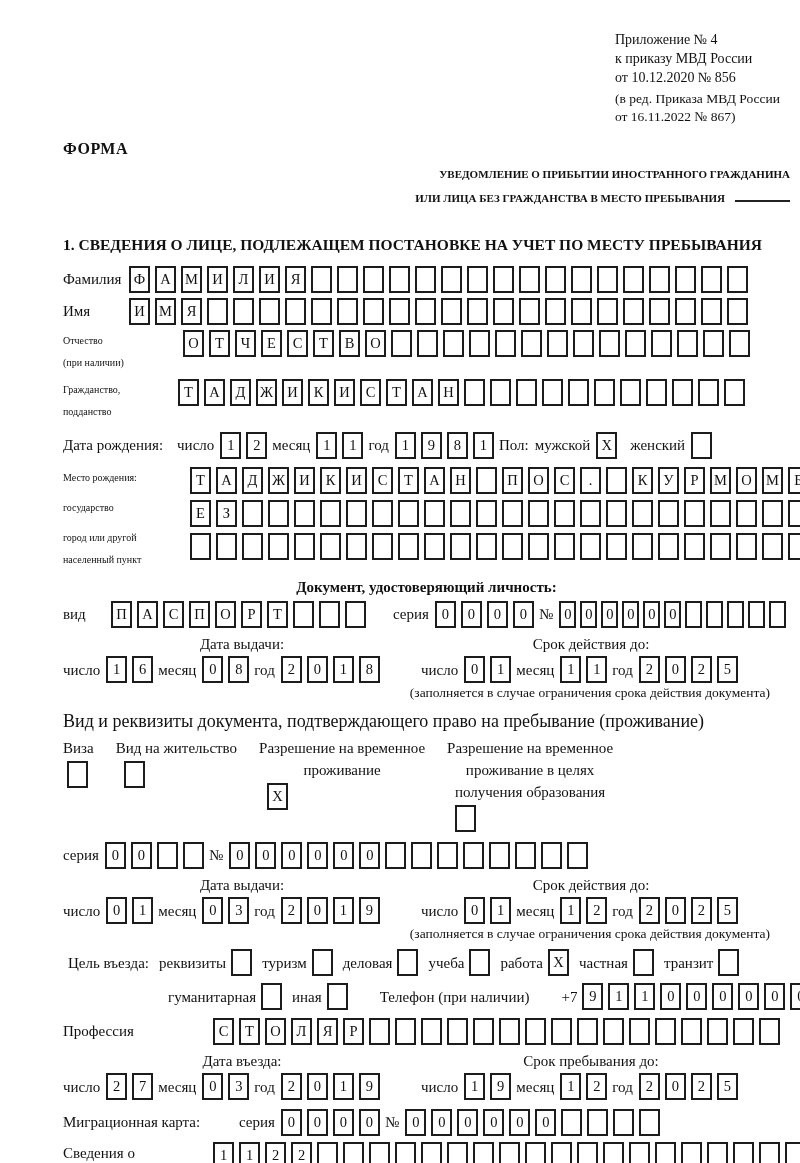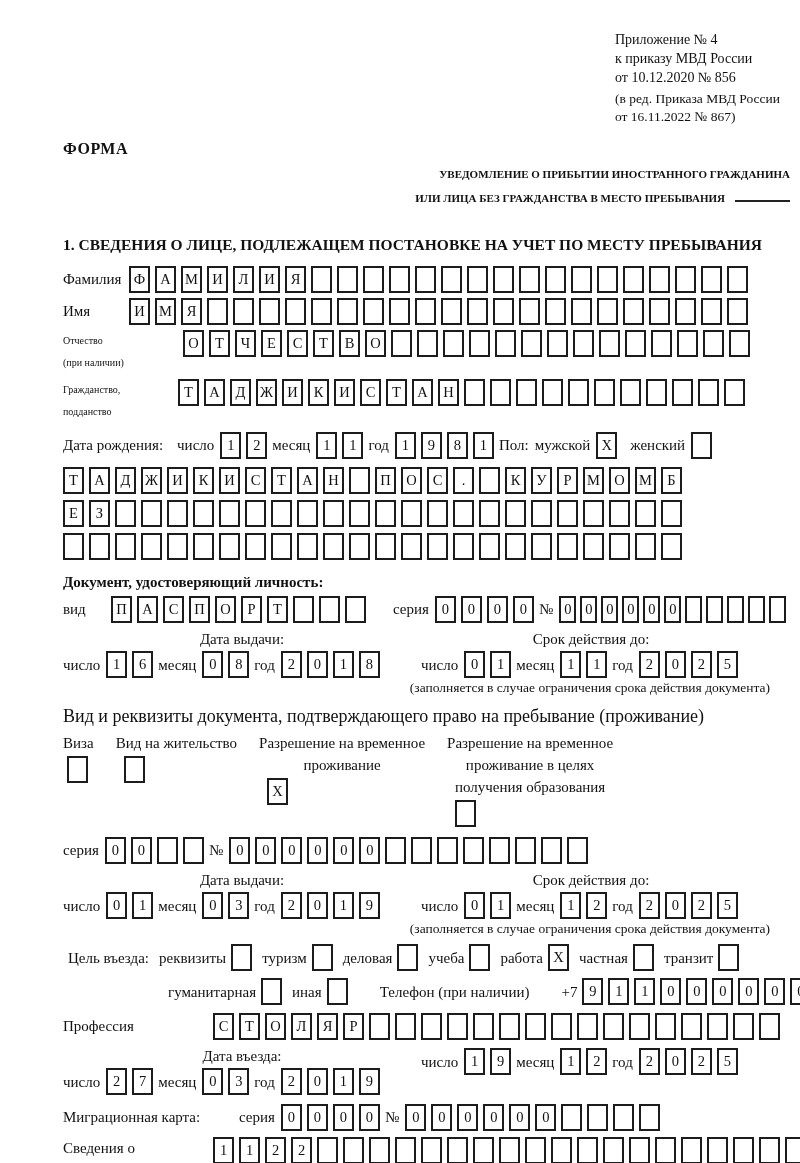--- a/index.html
+++ b/index.html
@@ -27,21 +27,21 @@
     display:inline-block;width:17px;height:23px;border:2px solid #1c1c1c;
     margin-right:5px;text-align:center;font-size:14.5px;line-height:23px;
     font-family:"Liberation Serif",serif;background:#fff;flex:none;
   }
   .sm .cbox{width:13px;margin-right:4px;}
   .boxrows .boxes{margin-bottom:6px;display:flex;}
   .sublbl{font-size:15px;line-height:26px;margin:0 6px 0 0;flex:none;}
   .gap8{width:8px;flex:none;}
   .gap22{width:22px;flex:none;}
   
-  .doc-head{font-weight:bold;font-size:15px;margin-top:8px;margin-bottom:4px;}
+  .doc-head{text-align:center;font-weight:bold;font-size:15px;margin-top:8px;margin-bottom:4px;}
   
   .dates-row{display:flex;margin-top:8px;}
   .dategroup{white-space:nowrap;}
   .dg-left{width:358px;}
   .dg-right{width:340px;}
   .dg-head{text-align:center;font-size:15px;margin-bottom:3px;}
   .dg-row{display:flex;align-items:center;}
   .note-right{font-size:13.5px;text-align:right;padding-right:20px;margin-top:2px;}
   .intro{font-size:18px;line-height:24px;margin-top:8px;}
   
@@ -230,20 +230,26 @@
         <span class="cbox">X</span>
       </span>
     <span class="gap8"></span>
     <span class="sublbl">женский</span>
     <span class="boxes">
         <span class="cbox"></span>
       </span>
   </div>
 
   <div class="row" style="margin-top:8px">
+    <span class="lblcol" style="width:127px">
+      <div>Место рождения:</div>
+      <div style="margin-top:8px">государство</div>
+      <div style="margin-top:8px">город или другой</div>
+      <div>населенный пункт</div>
+    </span>
     <span class="boxrows">
       <span class="boxes">
           <span class="cbox">Т</span>
           <span class="cbox">А</span>
           <span class="cbox">Д</span>
           <span class="cbox">Ж</span>
           <span class="cbox">И</span>
           <span class="cbox">К</span>
           <span class="cbox">И</span>
           <span class="cbox">С</span>
@@ -626,20 +632,21 @@
         <span class="sublbl">год</span>
         <span class="boxes">
             <span class="cbox">2</span>
             <span class="cbox">0</span>
             <span class="cbox">1</span>
             <span class="cbox">9</span>
           </span>
       </div>
     </div>
     <div class="dategroup dg-right">
+      <div class="dg-head">Срок пребывания до:</div>
       <div class="dg-row">
         <span class="sublbl">число</span>
         <span class="boxes">
             <span class="cbox">1</span>
             <span class="cbox">9</span>
           </span>
         <span class="sublbl">месяц</span>
         <span class="boxes">
             <span class="cbox">1</span>
             <span class="cbox">2</span>

